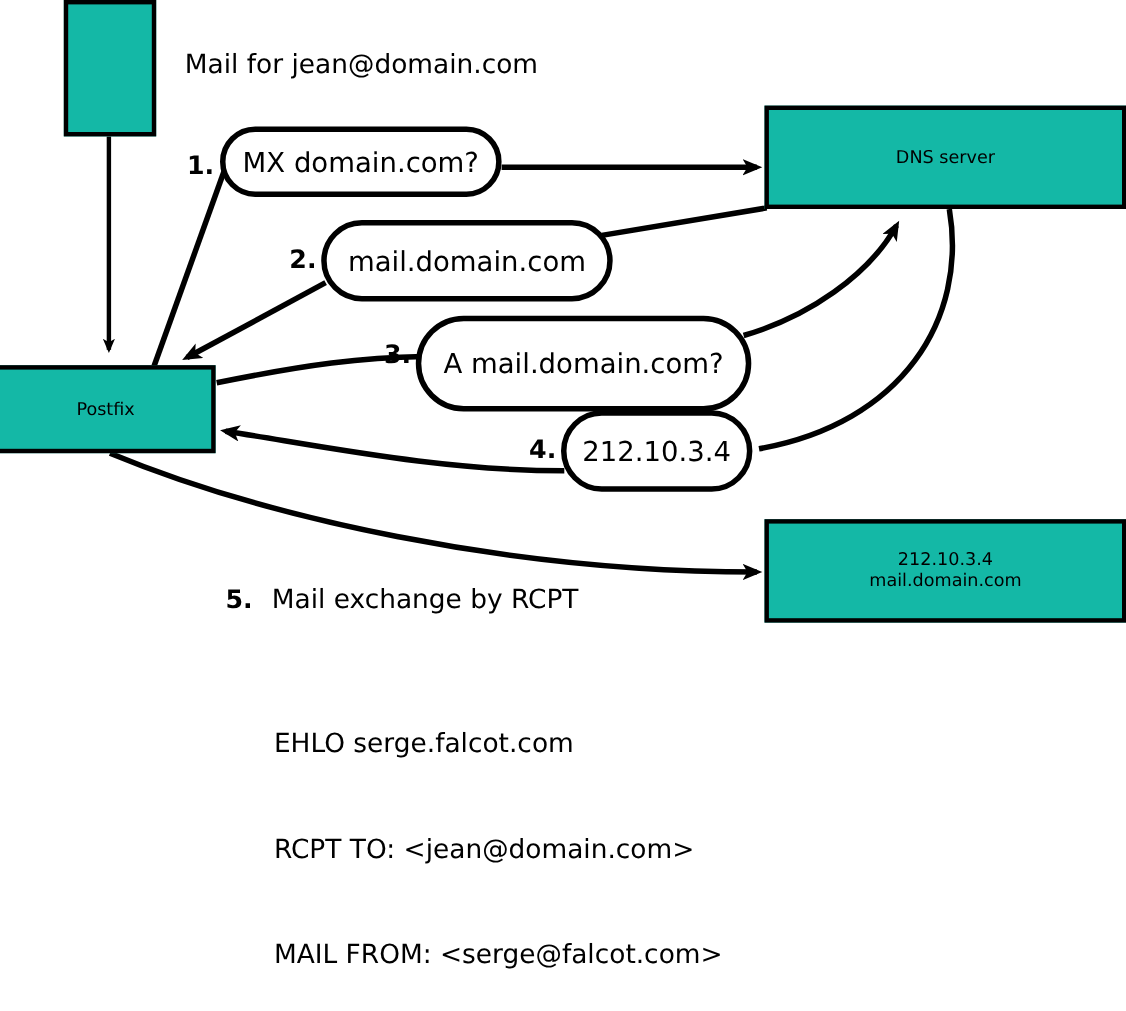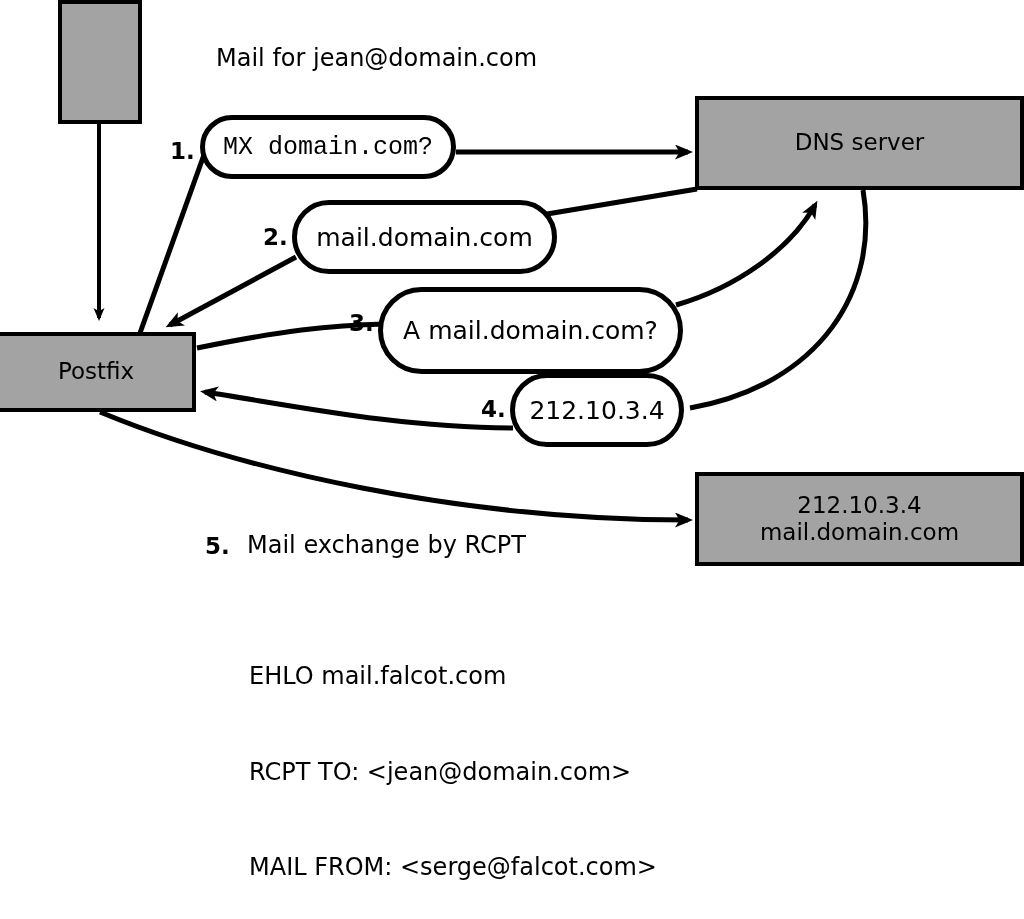--- a/index.html
+++ b/index.html
@@ -23,27 +23,27 @@
     position: absolute;
     left: 0;
     top: 0;
     width: 1024px;
     height: 919px;
   }
   .node-box {
     position: absolute;
     box-sizing: border-box;
     border: 4px solid #000000;
-    background: #a3a3a3;
+    background: #14b8a6;
     display: flex;
     align-items: center;
     justify-content: center;
     text-align: left;
     line-height: 1.18;
-    font-size: 23px;
+    font-size: 16px;
   }
   .bubble {
     position: absolute;
     box-sizing: border-box;
     border: 5px solid #000000;
     background: #ffffff;
     border-radius: 999px;
     display: flex;
     align-items: center;
     justify-content: center;
@@ -139,24 +139,24 @@
 
   <div class="node-box" style="left:695px; top:96px; width:329px; height:94px;">
     <span>DNS server</span>
   </div>
 
   <div class="node-box" style="left:695px; top:472px; width:329px; height:94px; flex-direction:column;">
     <span>212.10.3.4</span>
     <span>mail.domain.com</span>
   </div>
 
-  <div class="free-text" style="left:168px; top:44px;margin-left:48px;">Mail for jean@domain.com</div>
+  <div class="free-text" style="left:168px; top:44px;">Mail for jean@domain.com</div>
 
   <div class="step-num" style="left:170px; top:138px;">1.</div>
-  <div class="bubble" style="left:200px; top:115px; width:256px; height:64px;font-family:Liberation Mono, monospace;">
+  <div class="bubble" style="left:200px; top:115px; width:256px; height:64px;">
     <span>MX domain.com?</span>
   </div>
 
   <div class="step-num" style="left:263px; top:224px;">2.</div>
   <div class="bubble" style="left:292px; top:200px; width:265px; height:74px;">
     <span>mail.domain.com</span>
   </div>
 
   <div class="step-num" style="left:349px; top:310px;">3.</div>
   <div class="bubble" style="left:378px; top:287px; width:305px; height:87px;">
@@ -165,21 +165,21 @@
 
   <div class="step-num" style="left:481px; top:396px;">4.</div>
   <div class="bubble" style="left:510px; top:373px; width:174px; height:74px;">
     <span>212.10.3.4</span>
   </div>
 
   <div class="step-num" style="left:205px; top:533px;">5.</div>
   <div class="free-text" style="left:247px; top:531px;">Mail exchange by RCPT</div>
 
   <div class="smtp-block" style="left:249px; top:597px;">
-    <span class="smtp-line">EHLO mail.falcot.com</span>
+    <span class="smtp-line">EHLO serge.falcot.com</span>
     <span class="smtp-line">RCPT TO: &lt;jean@domain.com&gt;</span>
     <span class="smtp-line">MAIL FROM: &lt;serge@falcot.com&gt;</span>
     
     
     
     
     
     
     
     

